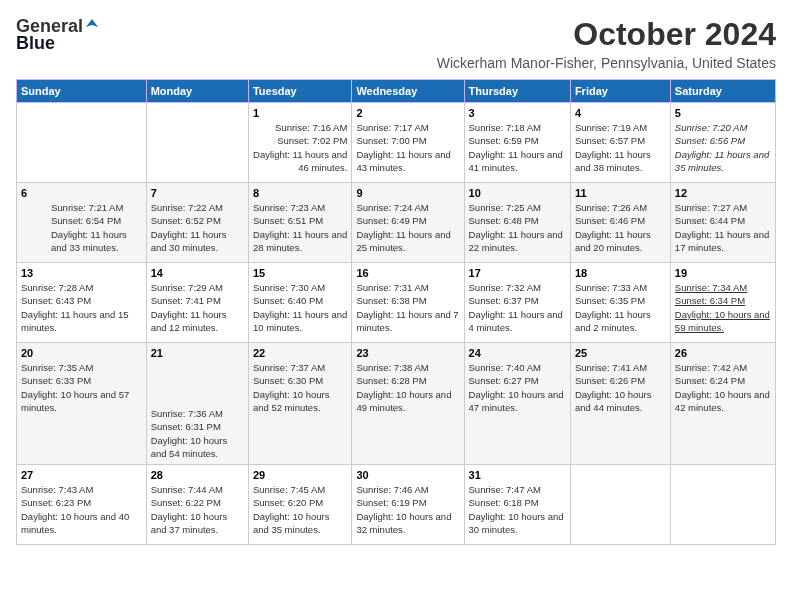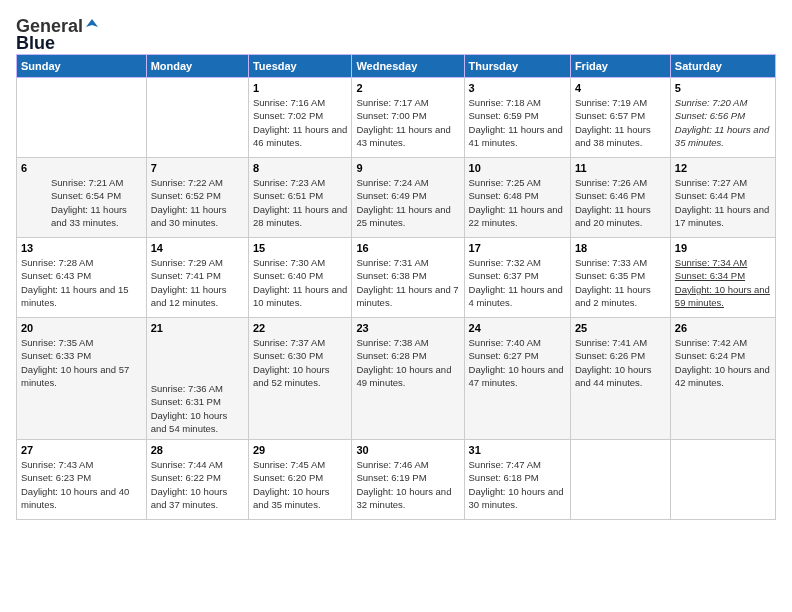--- a/index.html
+++ b/index.html
@@ -7,20 +7,21 @@
       font-family: Arial, sans-serif;
       background: #fff;
       width: 792px;
       min-height: 612px;
       padding: 16px;
     }
     .header-area {
       display: flex;
       justify-content: space-between;
       align-items: flex-start;
+      margin-bottom: 8px;
     }
     .logo {
       display: flex;
       flex-direction: column;
       align-items: flex-start;
     }
     .title-area {
       text-align: right;
     }
     .month-title {
@@ -77,41 +78,45 @@
 <div class="header-area">
   <div class="logo">
     <div style="display:flex;align-items:center;">
       <span style="font-size:18px;font-weight:bold;color:#333;">General</span>
       <svg width="16" height="16" viewBox="0 0 16 16" style="margin-left:1px;margin-top:-4px;">
         <polygon points="8,2 14,10 8,8 2,10" fill="#1a6db5"></polygon>
       </svg>
     </div>
     <span style="font-size:18px;font-weight:bold;color:#0f172a;margin-top:-4px;">Blue</span>
   </div>
+  <div class="title-area">
+    <div class="month-title">October 2024</div>
+    <div class="location-title">Wickerham Manor-Fisher, Pennsylvania, United States</div>
+  </div>
 </div>
 
 <table>
   <thead>
     <tr>
     <th>Sunday</th>
         <th>Monday</th>
         <th>Tuesday</th>
         <th>Wednesday</th>
         <th>Thursday</th>
         <th>Friday</th>
         <th>Saturday</th>
       </tr>
   </thead>
   <tbody id="calendar-body">
   <tr>
         <td class="empty-cell"></td>
         <td class="empty-cell"></td>
         <td>
           <span class="day-number">1</span>
-          <div class="day-info" style="white-space: pre-line;">Sunrise: 7:16 AM
+          <div class="day-info" style="white-space: pre-line; text-align: right;">Sunrise: 7:16 AM
 Sunset: 7:02 PM
 Daylight: 11 hours and 46 minutes.</div>
         </td>
         <td>
           <span class="day-number">2</span>
           <div class="day-info" style="white-space: pre-line;">Sunrise: 7:17 AM
 Sunset: 7:00 PM
 Daylight: 11 hours and 43 minutes.</div>
         </td>
         <td>

